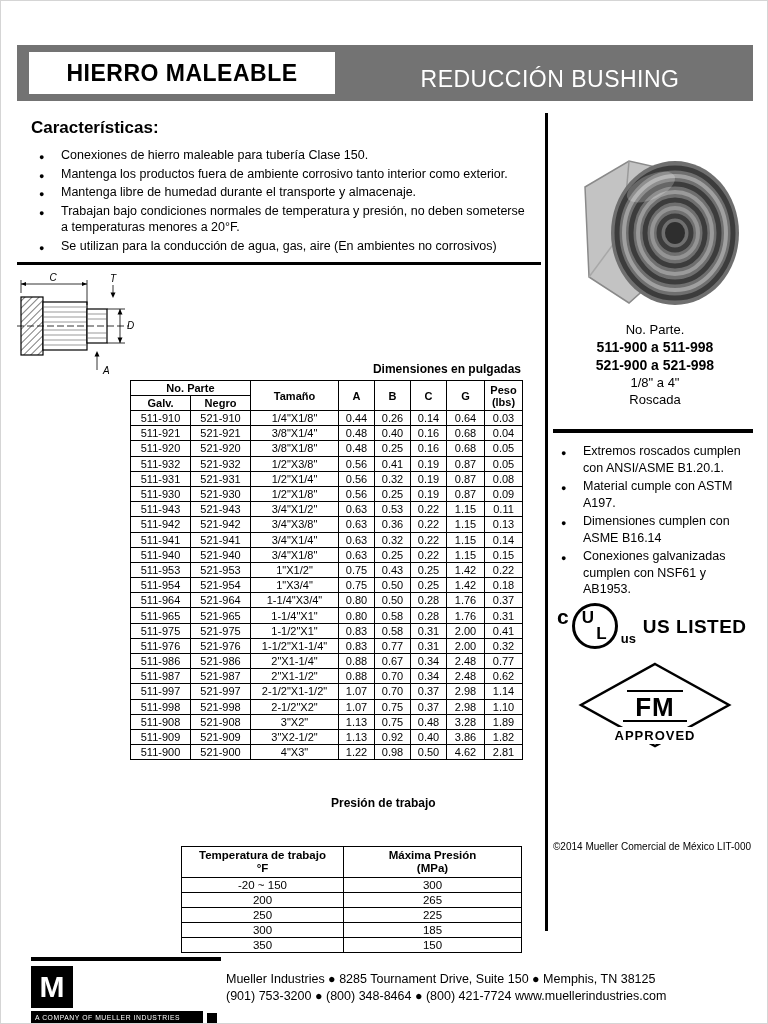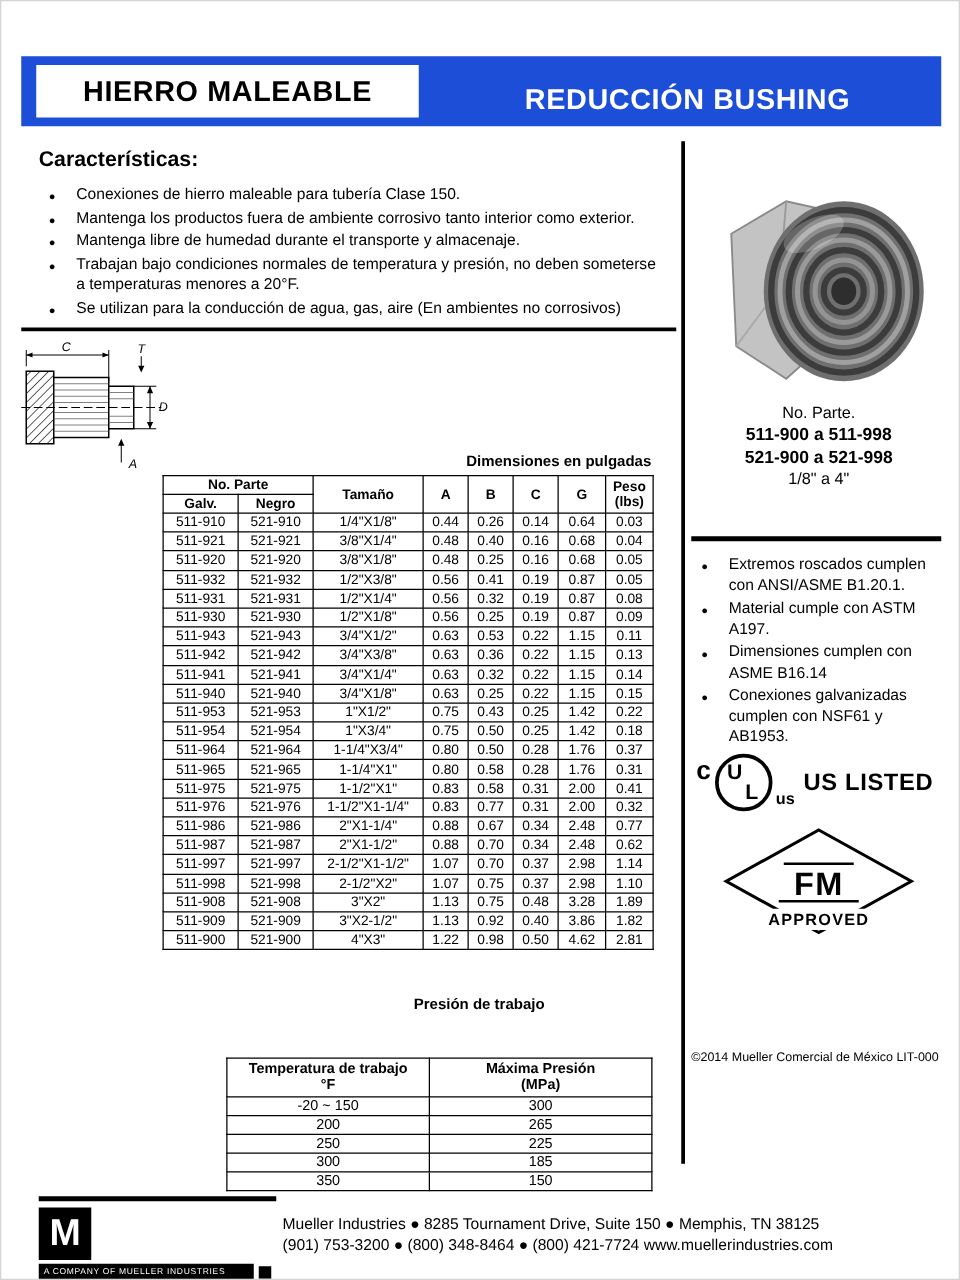--- a/index.html
+++ b/index.html
@@ -1,27 +1,27 @@
 <!DOCTYPE html>
 <html><head>
 <meta charset="utf-8">
 <style>
   * { margin:0; padding:0; box-sizing:border-box; }
   html,body { background:#fff; }
   body { font-family:"Liberation Sans", sans-serif; color:#000; }
   .page { position:relative; width:768px; height:1024px; background:#fff; border:1px solid #d5d5d5; overflow:hidden; }
 
   
-  .hdr { position:absolute; left:16px; top:44px; width:736px; height:56px; background:#1d4ed8; }
+  .hdr { position:absolute; left:16px; top:44px; width:736px; height:56px; background:#737373; }
   .hdr-left { position:absolute; left:12px; top:7px; width:306px; height:42px; background:#fff;
               display:flex; align-items:center; justify-content:center;
               font-size:23px; font-weight:bold; letter-spacing:.5px; }
   .hdr-right { position:absolute; left:330px; top:0; width:406px; height:68px; color:#fff;
                display:flex; align-items:center; justify-content:center;
-               font-size:23px; font-weight:bold; letter-spacing:.5px; }
+               font-size:23px; font-weight:normal; letter-spacing:.5px; }
 
   .car-title { position:absolute; left:30px; top:117px; font-size:17px; font-weight:bold; }
 
   ul.blist { list-style:none; }
   ul.blist li { position:relative; padding-left:28px; font-size:12.5px; line-height:16.5px; margin-bottom:2px; }
   ul.blist li::before { content:"●"; position:absolute; left:6px; top:2px; font-size:9px; }
   .main-bullets { position:absolute; left:32px; top:146px; width:500px; }
 
   .rule-main { position:absolute; left:16px; top:261px; width:524px; height:3px; background:#000; }
 
@@ -482,20 +482,21 @@
       <ellipse cx="108" cy="86" rx="10" ry="11" fill="#2e2e2e"></ellipse>
       <ellipse cx="84" cy="40" rx="26" ry="12" fill="#ffffff" opacity="0.22" transform="rotate(-25 84 40)"></ellipse>
     </svg>
   </div>
 
   <div class="partinfo">
     <div class="pl">No. Parte.</div>
     <div class="pb">511-900 a 511-998</div>
     <div class="pb">521-900 a 521-998</div>
     <div class="pl">1/8" a 4"</div>
+    <div class="pl">Roscada</div>
   </div>
 
   <div class="rule-side"></div>
 
   <ul class="blist side-bullets">
       <li>Extremos roscados cumplen con ANSI/ASME B1.20.1.</li>
       <li>Material cumple con ASTM A197.</li>
       <li>Dimensiones cumplen con ASME B16.14</li>
       <li>Conexiones galvanizadas cumplen con NSF61 y AB1953.</li>
     </ul>

